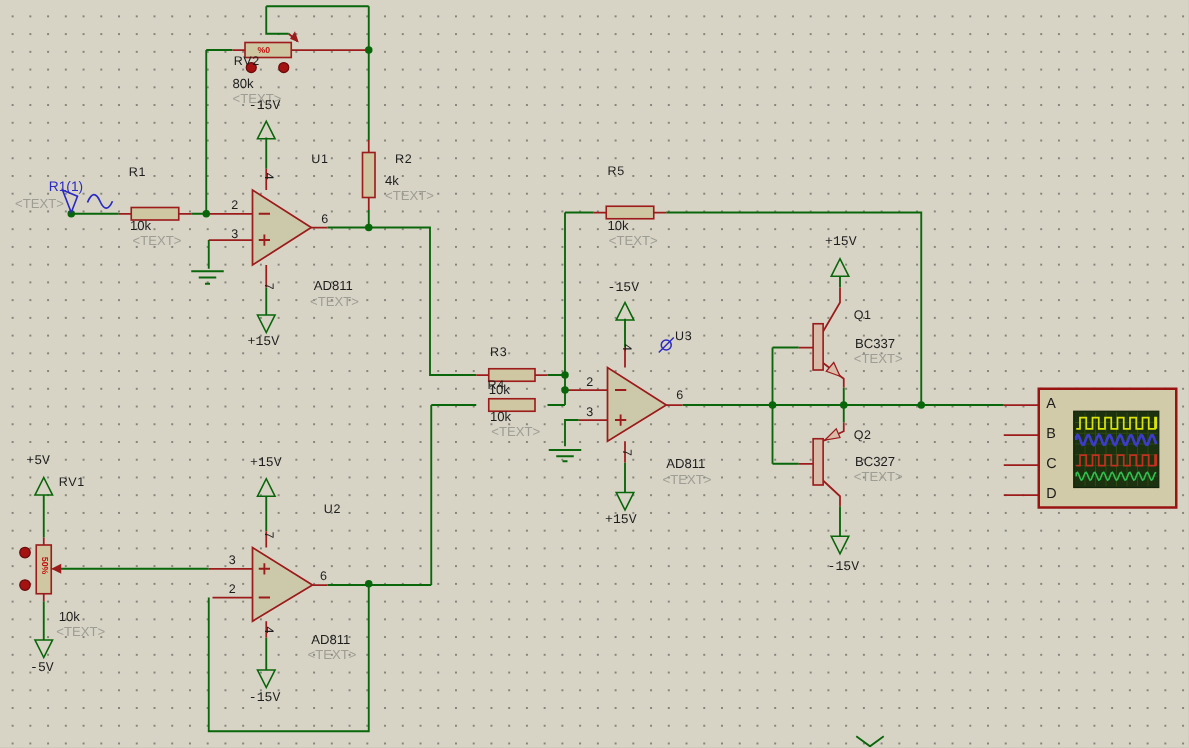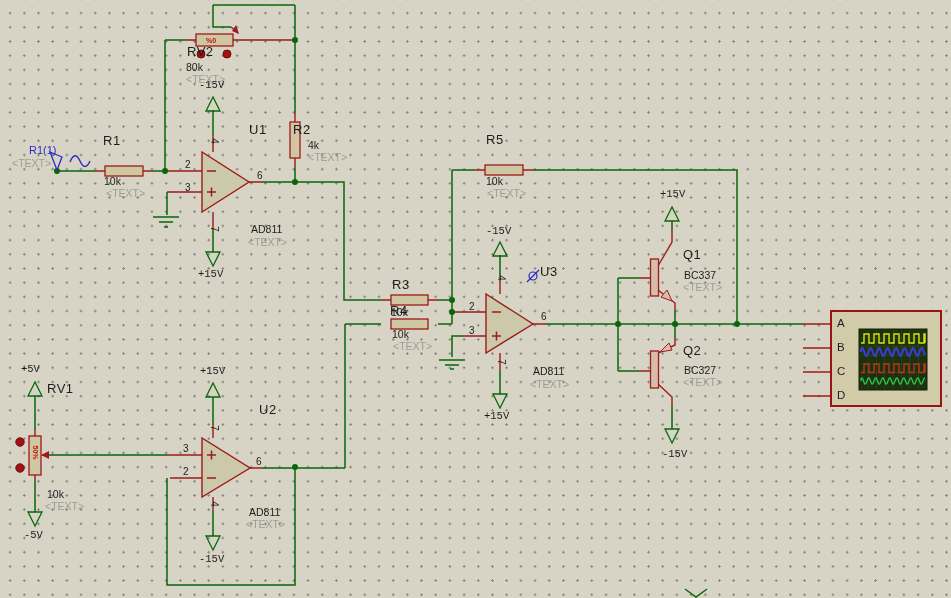--- a/index.html
+++ b/index.html
@@ -5,21 +5,21 @@
   html,body{margin:0;padding:0;background:#c8c5b8;}
   #canvas{
     position:relative;width:951px;height:598px;overflow:hidden;
     background-color:#d7d4c6;
     background-image:radial-gradient(circle,#85857b 1px,rgba(0,0,0,0) 1.2px);
     background-size:14.2px 14.2px;background-position:3px 6px;
     font-family:"Liberation Sans","DejaVu Sans",sans-serif;
   }
   #shapes{position:absolute;left:0;top:0;}
   .lbl{position:absolute;white-space:pre;line-height:1;color:#1d1d1d;}
-  .ref{font-size:13px;letter-spacing:0.5px;}
+  .ref{font-size:10px;letter-spacing:0.5px;}
   .val{font-size:10.5px;}
   .ph{font-size:10.5px;color:#9d9d93;}
   .pin{font-size:10px;}
   .pwr{font-size:10.5px;font-family:Liberation Mono, monospace;}
   .rot{transform:rotate(90deg);transform-origin:center;}
   .blue{color:#2a2ac4;}
   .pct{font-size:7px;color:#c40d0d;font-weight:bold;}
   .chan{font-size:11.5px;color:#1d1d1d;}
 </style>
 </head>
@@ -147,21 +147,21 @@
         <path d="M868.0,330 V389 M876.4,330 V389 M884.8,330 V389 M893.2,330 V389 M901.6,330 V389 M910.0,330 V389 M918.4,330 V389 M860,338.0 H926 M860,346.6 H926 M860,355.2 H926 M860,363.8 H926 M860,372.4 H926 M860,381.0 H926 "></path>
       </g>
   <g id="scope-waves" fill="none">
         <path d="M861,343 H864 V334 H869 V343 H874 V334 H879 V343 H884 V334 H889 V343 H894 V334 H899 V343 H904 V334 H909 V343 H914 V334 H919 V343 H924 V334 H925 V343 H925" stroke="#d9e30a" stroke-width="1.4" fill="none"></path>
         <path d="M861,352 L861,349.3 L862,348.0 L863,348.8 L864,351.3 L865,354.1 L866,355.8 L867,355.6 L868,353.4 L869,350.6 L870,348.4 L871,348.2 L872,349.9 L873,352.7 L874,355.2 L875,356.0 L876,354.7 L877,352.0 L878,349.3 L879,348.0 L880,348.8 L881,351.3 L882,354.1 L883,355.8 L884,355.6 L885,353.4 L886,350.6 L887,348.4 L888,348.2 L889,349.9 L890,352.7 L891,355.2 L892,356.0 L893,354.7 L894,352.0 L895,349.3 L896,348.0 L897,348.8 L898,351.3 L899,354.1 L900,355.8 L901,355.6 L902,353.4 L903,350.6 L904,348.4 L905,348.2 L906,349.9 L907,352.7 L908,355.2 L909,356.0 L910,354.7 L911,352.0 L912,349.3 L913,348.0 L914,348.8 L915,351.3 L916,354.1 L917,355.8 L918,355.6 L919,353.4 L920,350.6 L921,348.4 L922,348.2 L923,349.9 L924,352.7 L925,355.2" stroke="#3c3cc8" stroke-width="2.2" fill="none"></path>
         <path d="M861,372.5 H864 V364 H869 V372.5 H874 V364 H879 V372.5 H884 V364 H889 V372.5 H894 V364 H899 V372.5 H904 V364 H909 V372.5 H914 V364 H919 V372.5 H924 V364 H925 V372.5 H925" stroke="#c23120" stroke-width="1.4" fill="none"></path>
         <path d="M861,381 L861,378.5 L862,377.9 L863,379.6 L864,382.4 L865,384.1 L866,383.5 L867,381.0 L868,378.5 L869,377.9 L870,379.6 L871,382.4 L872,384.1 L873,383.5 L874,381.0 L875,378.5 L876,377.9 L877,379.6 L878,382.4 L879,384.1 L880,383.5 L881,381.0 L882,378.5 L883,377.9 L884,379.6 L885,382.4 L886,384.1 L887,383.5 L888,381.0 L889,378.5 L890,377.9 L891,379.6 L892,382.4 L893,384.1 L894,383.5 L895,381.0 L896,378.5 L897,377.9 L898,379.6 L899,382.4 L900,384.1 L901,383.5 L902,381.0 L903,378.5 L904,377.9 L905,379.6 L906,382.4 L907,384.1 L908,383.5 L909,381.0 L910,378.5 L911,377.9 L912,379.6 L913,382.4 L914,384.1 L915,383.5 L916,381.0 L917,378.5 L918,377.9 L919,379.6 L920,382.4 L921,384.1 L922,383.5 L923,381.0 L924,378.5 L925,377.9" stroke="#2fc04f" stroke-width="1.3" fill="none"></path>
       </g>
 </svg>
 
-<span class="lbl blue" style="left:29px;top:145px;font-size:11px">R1(1)</span>
+<span class="lbl blue" style="left:39px;top:145px;font-size:11px">R1(1)</span>
 <span class="lbl ph" style="left:12px;top:158px">&lt;TEXT&gt;</span>
 
 <span class="lbl ref" style="left:103px;top:134px">R1</span>
 <span class="lbl val" style="left:104px;top:176px">10k</span>
 <span class="lbl ph" style="left:106px;top:188px">&lt;TEXT&gt;</span>
 
 <span class="lbl ref" style="left:187px;top:45px">RV2</span>
 <span class="lbl val" style="left:186px;top:62px">80k</span>
 <span class="lbl ph" style="left:186px;top:74px">&lt;TEXT&gt;</span>
 <span class="lbl pct" style="left:206px;top:37px">%0</span>
@@ -170,21 +170,21 @@
 <span class="lbl ref" style="left:249px;top:123px">U1</span>
 <span class="lbl pin rot" style="left:211px;top:136px">4</span>
 <span class="lbl pin" style="left:185px;top:160px">2</span>
 <span class="lbl pin" style="left:185px;top:183px">3</span>
 <span class="lbl pin" style="left:257px;top:171px">6</span>
 <span class="lbl pin rot" style="left:211px;top:224px">7</span>
 <span class="lbl val" style="left:251px;top:224px">AD811</span>
 <span class="lbl ph" style="left:248px;top:237px">&lt;TEXT&gt;</span>
 <span class="lbl pwr" style="left:198px;top:269px">+15V</span>
 
-<span class="lbl ref" style="left:293px;top:123px">R2</span>
+<span class="lbl ref" style="left:316px;top:123px">R2</span>
 <span class="lbl val" style="left:308px;top:140px">4k</span>
 <span class="lbl ph" style="left:308px;top:152px">&lt;TEXT&gt;</span>
 
 <span class="lbl ref" style="left:392px;top:278px">R3</span>
 <span class="lbl val" style="left:391px;top:307px">10k</span>
 <span class="lbl ref" style="left:390px;top:304px">R4</span>
 <span class="lbl val" style="left:392px;top:329px">10k</span>
 <span class="lbl ph" style="left:393px;top:341px">&lt;TEXT&gt;</span>
 
 <span class="lbl ref" style="left:486px;top:133px">R5</span>

